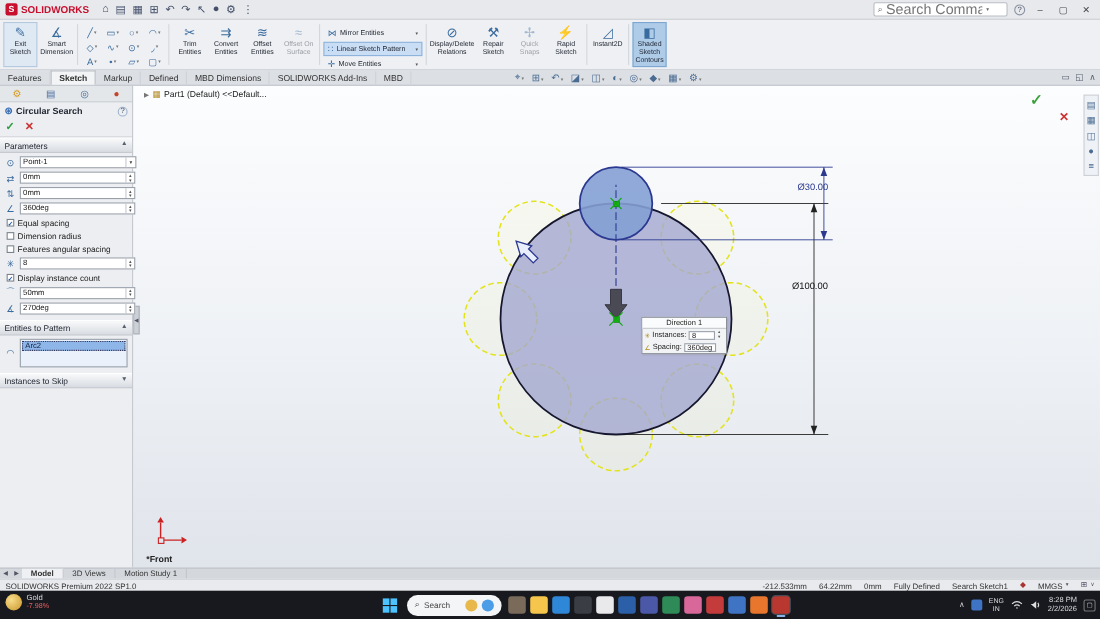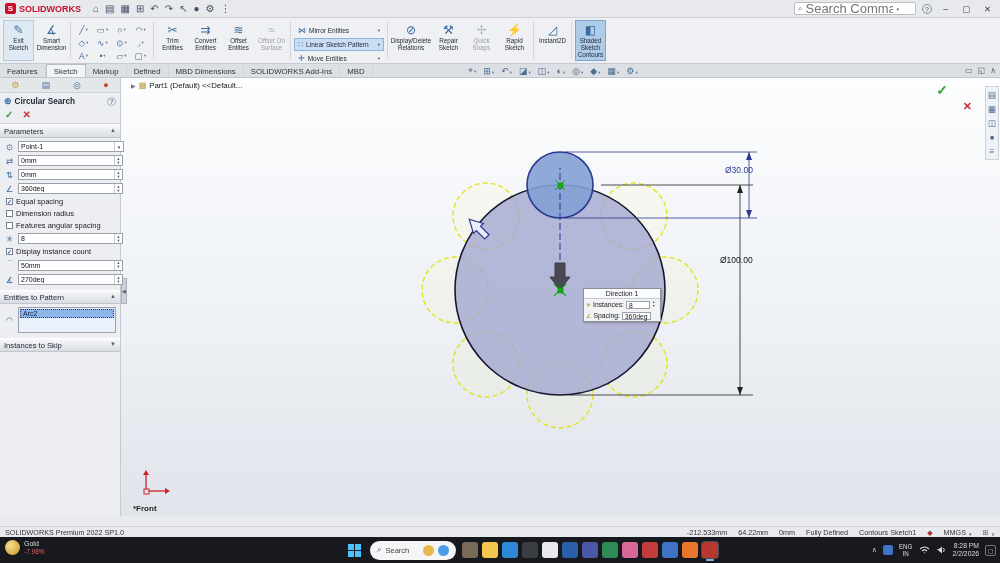--- a/index.html
+++ b/index.html
@@ -34,21 +34,21 @@
   .grid-ic::after{content:"▾";font-size:4.5px;color:#777;margin-left:1px;}
   .rb-stack{display:flex;flex-direction:column;gap:1px;padding-top:4px;width:90px;}
   .stack-row{display:flex;align-items:center;gap:3px;font-size:6.5px;color:#1f2430;padding:1px 3px;border:1px solid transparent;}
   .stack-row .sic{font-size:8px;color:#3a6b9e;}
   .stack-row::after{content:"▾";font-size:4.5px;color:#555;margin-left:auto;}
   .stack-row.sel{background:#c9def5;border-color:#8fb4dc;}
 
   
   .tabrow{position:absolute;top:64px;left:0;width:100%;height:14px;background:#dcdfe4;border-bottom:1px solid #c2c6cc;display:flex;align-items:flex-end;font-size:7.8px;color:#333;z-index:20;}
   .tab{padding:1.5px 7px;border-right:1px solid #cfd2d7;}
-  .tab.active{background:#f2f4f6;font-weight:normal;border:1px solid #b9bdc4;border-bottom:none;}
+  .tab.active{background:#f2f4f6;font-weight:bold;border:1px solid #b9bdc4;border-bottom:none;}
   .headsup{position:absolute;left:468px;top:1px;display:flex;gap:7px;align-items:center;}
   .hud-ic{font-size:9px;color:#4a6b92;}
   .hud-ic::after{content:"▾";font-size:4.5px;color:#777;margin-left:1px;}
   .tr-icons{position:absolute;right:4px;top:2px;display:flex;gap:5px;}
   .tr-ic{font-size:8px;color:#5a6270;}
 
   
   .main{position:absolute;top:78px;left:0;width:1000px;height:438px;}
   .panel{position:absolute;left:0;top:0;width:121px;height:438px;background:#eceef1;border-right:1px solid #c6cad0;font-size:7.5px;color:#222;z-index:10;}
   .ptabs{display:flex;align-items:center;justify-content:space-around;height:15px;border-bottom:1px solid #cdd0d5;background:#e4e7ea;}
@@ -99,21 +99,21 @@
   .co-spin::after{content:"▼";}
 
   
   .modeltabs{position:absolute;top:516px;left:0;width:100%;height:10px;background:#d4d8dd;border-top:1px solid #bfc3c9;display:flex;align-items:center;font-size:7.2px;color:#333;z-index:20;}
   .mt-nav{width:10px;text-align:center;font-size:5.5px;color:#556;}
   .mtab{padding:0 8px;height:100%;display:flex;align-items:center;border-right:1px solid #c3c7cd;}
   .mtab.active{background:#eef0f3;font-weight:bold;}
 
   
   .statusbar{position:absolute;top:526px;left:0;width:100%;height:11px;background:#e8eaed;border-top:1px solid #cdd0d5;display:flex;align-items:center;font-size:7.2px;color:#333;padding:0 5px;z-index:20;gap:30px;}
-  .sb-right{margin-left:auto;display:flex;gap:11px;align-items:flex-end;}
+  .sb-right{margin-left:auto;display:flex;gap:11px;align-items:flex-start;}
   .sb-ic{font-size:7px;color:#a33;}
   .sb-ic2{font-size:7px;color:#556;}
   .sb-dd{font-size:5px;color:#555;margin-left:-8px;}
 
   
   .taskbar{position:absolute;top:537px;left:0;width:100%;height:26px;background:#17191f;z-index:30;}
   .tb-widget{position:absolute;left:5px;top:3px;display:flex;gap:4px;align-items:center;}
   .coin{width:15px;height:15px;border-radius:50%;background:radial-gradient(circle at 35% 35%,#f8dd8a,#c9952a);}
   .wt{font-size:7px;line-height:8px;color:#ddd;}
   .wv{font-size:6.5px;line-height:7px;color:#e06060;}
@@ -496,29 +496,36 @@
           <span class="tp-ic">▦</span>
           <span class="tp-ic">◫</span>
           <span class="tp-ic">●</span>
           <span class="tp-ic">≡</span>
         </div>
       <div class="splitter">◀</div>
       <div class="viewlabel">*Front</div>
     </div>
   </div>
 
+  <div class="modeltabs">
+    <span class="mt-nav">◀</span>
+    <span class="mt-nav">▶</span>
+    <div class="mtab active">Model</div>
+    <div class="mtab">3D Views</div>
+    <div class="mtab">Motion Study 1</div>
+  </div>
 
   <div class="statusbar">
     <span>SOLIDWORKS Premium 2022 SP1.0</span>
     <div class="sb-right">
       <span>-212.533mm</span>
       <span>64.22mm</span>
       <span>0mm</span>
       <span>Fully Defined</span>
-      <span>Contours Sketch1</span>
+      <span>Search Sketch1</span>
       <span class="sb-ic">◆</span>
       <span>MMGS</span>
       <span class="sb-dd">▾</span>
       <span class="sb-ic2">⊞</span>
       <span class="sb-dd">∨</span>
     </div>
   </div>
 
   <div class="taskbar">
     <div class="tb-widget">

